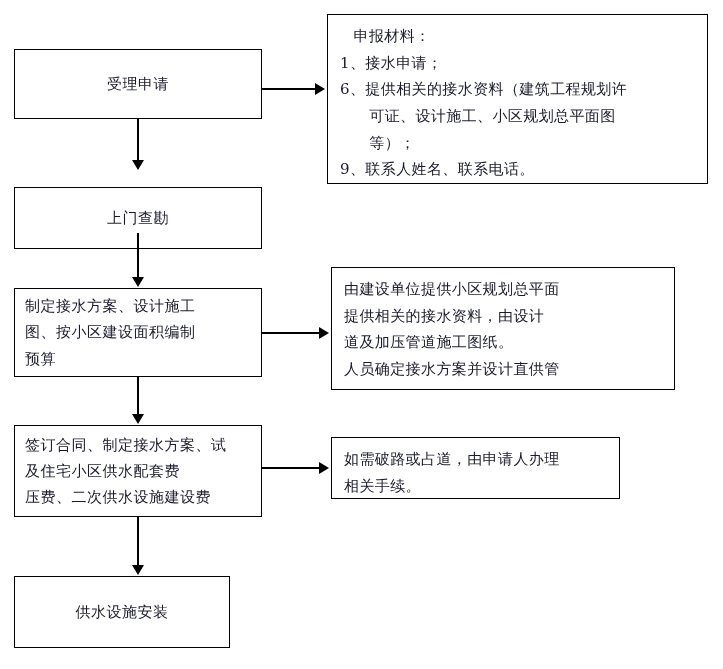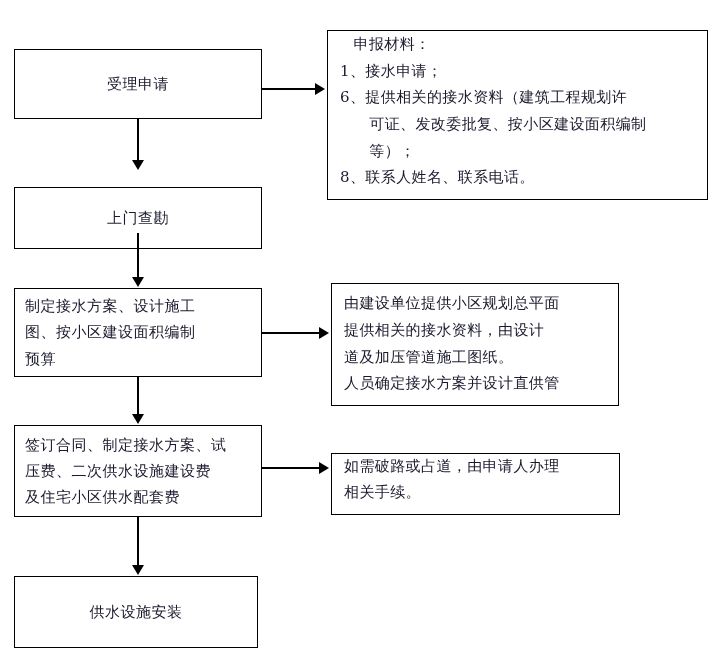--- a/index.html
+++ b/index.html
@@ -54,22 +54,21 @@
     border: 1px solid #000000;
     background: #ffffff;
     color: #1a1a2e;
     font-family: "DejaVu Serif", serif;
     font-size: 15px;
     line-height: 1.78;
     letter-spacing: 0.4px;
     padding: 8px 6px 8px 12px;
     display: flex;
     flex-direction: column;
-    justify-content: flex-end;
-    margin-top: 16px;
+    justify-content: flex-start;
   }
   .note .line {
     white-space: pre;
     display: block;
   }
   .note .indent {
     padding-left: 1.95em;
   }
   .note .hang {
     padding-left: 0.9em;
@@ -117,38 +116,38 @@
   </div>
 
   <div class="node left" style="left:14px; top:288px; width:248px; height:89px;">
     <span class="line">制定接水方案、设计施工</span>
     <span class="line">图、按小区建设面积编制</span>
     <span class="line">预算</span>
   </div>
 
   <div class="node left" style="left:14px; top:425px; width:248px; height:92px;">
     <span class="line">签订合同、制定接水方案、试</span>
+    <span class="line">及住宅小区供水配套费</span>
     <span class="line">压费、二次供水设施建设费</span>
-    <span class="line">及住宅小区供水配套费</span>
   </div>
 
-  <div class="node center" style="left:14px; top:576px; width:244px; height:72px;">
+  <div class="node center" style="left:14px; top:576px; width:216px; height:72px;">
     <span class="line">供水设施安装</span>
   </div>
 
   <div class="note" style="left:327px; top:14px; width:381px; height:170px;">
     <span class="line hang">申报材料：</span>
     <span class="line">1、接水申请；</span>
     <span class="line">6、提供相关的接水资料（建筑工程规划许</span>
-    <span class="line indent">可证、发改委批复、按小区建设面积编制</span>
+    <span class="line indent">可证、设计施工、小区规划总平面图</span>
     <span class="line indent">等）；</span>
-    <span class="line">8、联系人姓名、联系电话。</span>
+    <span class="line">9、联系人姓名、联系电话。</span>
   </div>
 
-  <div class="note" style="left:331px; top:267px; width:288px; height:123px;">
+  <div class="note" style="left:331px; top:267px; width:344px; height:123px;">
     <span class="line">由建设单位提供小区规划总平面</span>
     <span class="line">提供相关的接水资料，由设计</span>
     <span class="line">道及加压管道施工图纸。</span>
     <span class="line">人员确定接水方案并设计直供管</span>
   </div>
 
   <div class="note" style="left:331px; top:437px; width:289px; height:62px;">
     <span class="line">如需破路或占道，由申请人办理</span>
     <span class="line">相关手续。</span>
   </div>

